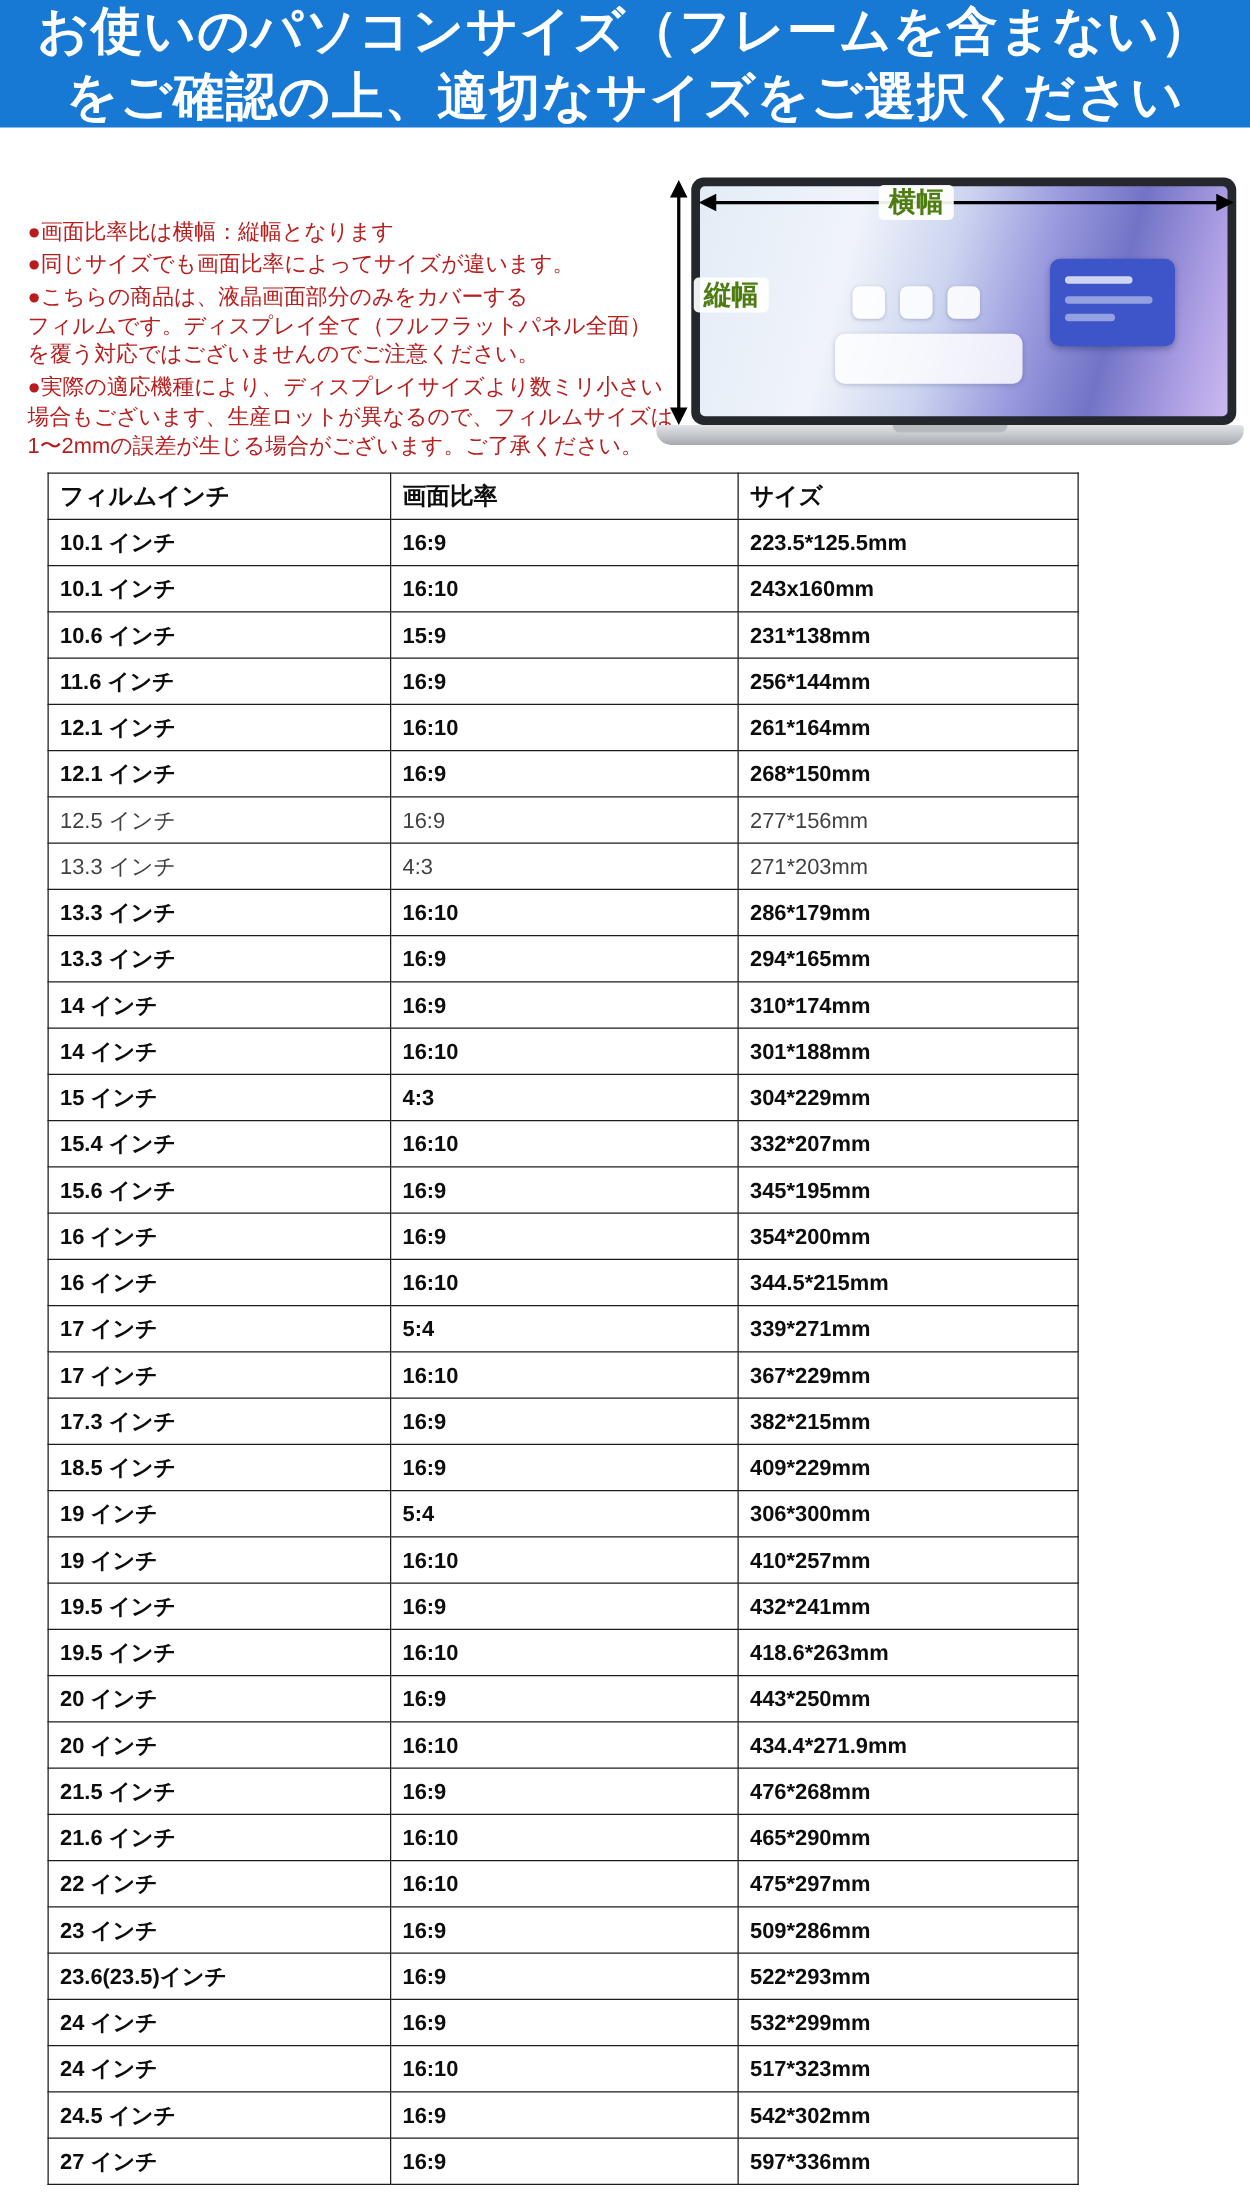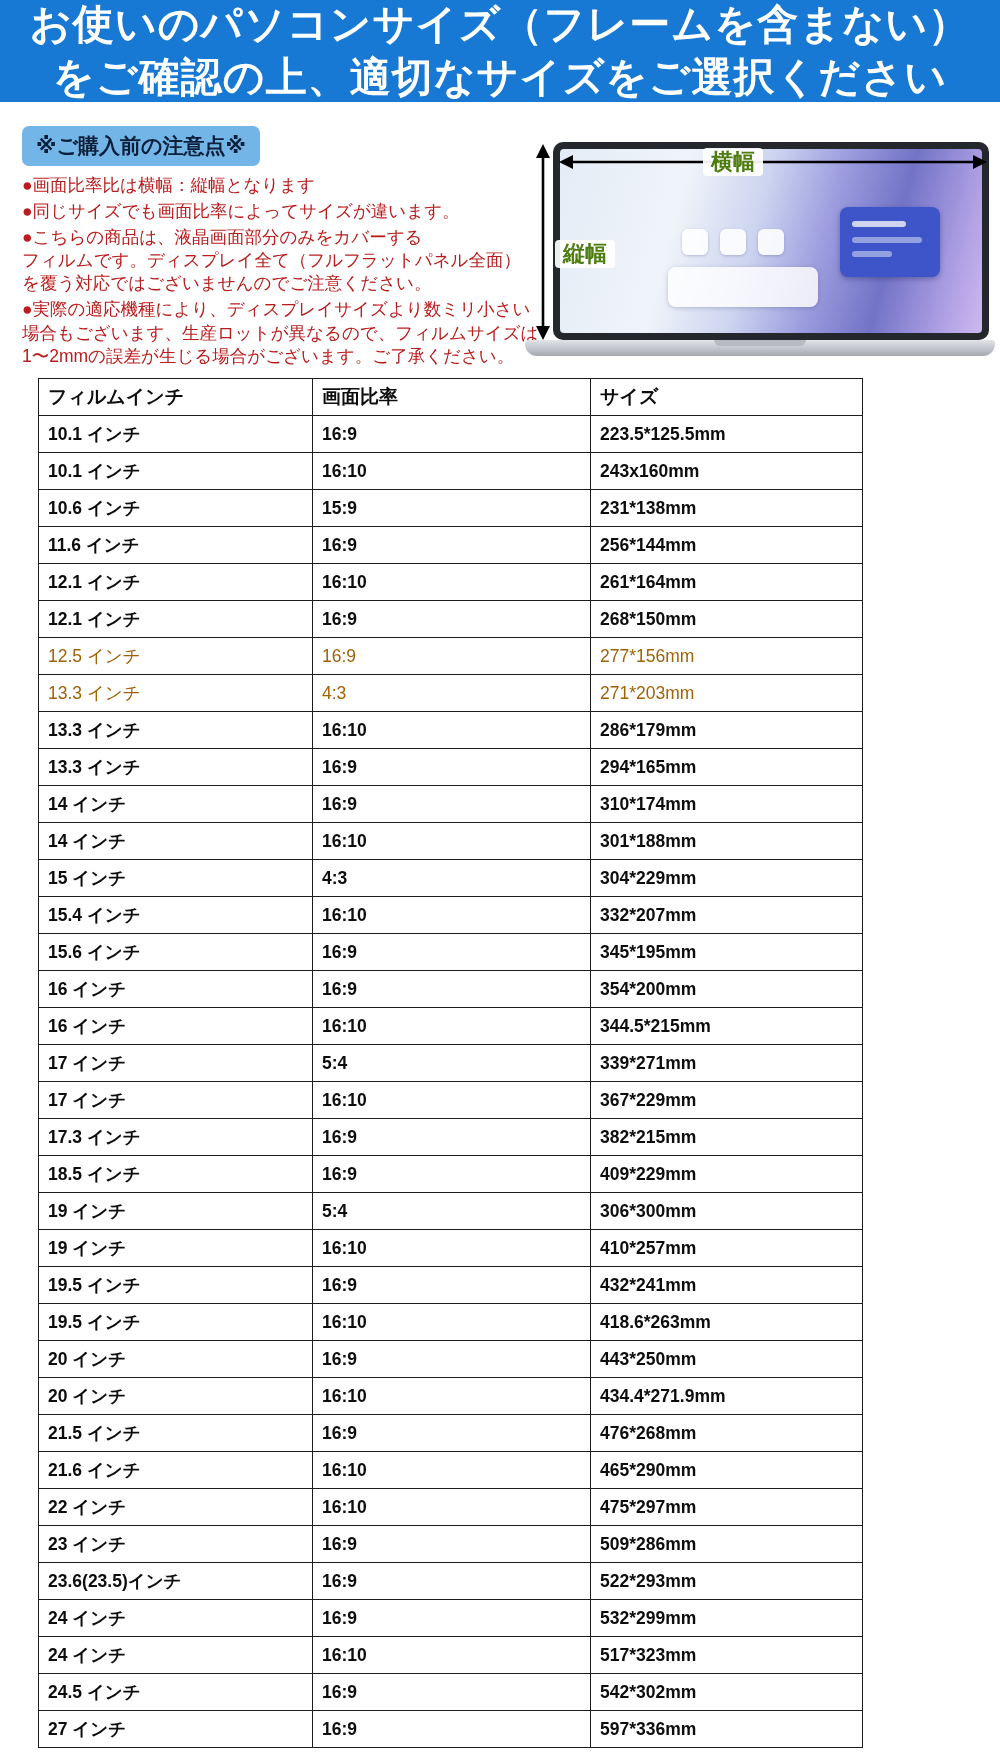--- a/index.html
+++ b/index.html
@@ -52,45 +52,44 @@
     background:linear-gradient(#e2e4e8,#a6aab0);border-radius:3px 3px 12px 12px;
   }
   .base-notch{position:absolute;left:50%;top:0;transform:translateX(-50%);
     width:92px;height:6px;background:#b7bac0;border-radius:0 0 8px 8px;}
   .arrow-layer{position:absolute;left:0;top:0;width:470px;height:224px;z-index:2;pointer-events:none;}
   .dim-label{
     position:absolute;z-index:3;font-weight:800;font-size:22px;color:#4d7c0f;
     background:rgba(255,255,255,.92);padding:1px 8px;border-radius:4px;line-height:1.2;
   }
   .width-label{left:178px;top:8px;}
-  .height-label{left:30px;top:100px;}
+  .height-label{left:30px;top:82px;}
   
   .size-table{
     position:absolute;left:38px;top:378px;width:824px;border-collapse:collapse;
     table-layout:fixed;
   }
   .size-table th,.size-table td{
     border:1px solid #1c1c1c;padding:0 9px;text-align:left;vertical-align:middle;
     font-weight:700;color:#0d0d0d;overflow:hidden;white-space:nowrap;
   }
   .size-table th{height:36px;font-size:19px;}
   .size-table td{height:36px;font-size:17.5px;}
-  .size-table tr.muted td{color:#a16207;font-weight:400;margin-top:40px;}
+  .size-table tr.muted td{color:#404040;font-weight:400;margin-top:40px;}
 </style>
 </head>
 <body>
 
 <div class="page">
 
   <div class="top-banner">
     <div>お使いのパソコンサイズ（フレームを含まない）</div>
     <div>をご確認の上、適切なサイズをご選択ください</div>
   </div>
 
-  <div class="notice-badge">※ご購入前の注意点※</div>
 
   <div class="notes-list">
       <div class="note-line">●画面比率比は横幅：縦幅となります</div>
       <div class="note-line">●同じサイズでも画面比率によってサイズが違います。</div>
       <div class="note-line">●こちらの商品は、液晶画面部分のみをカバーする
 フィルムです。ディスプレイ全て（フルフラットパネル全面）
 を覆う対応ではございませんのでご注意ください。</div>
       <div class="note-line">●実際の適応機種により、ディスプレイサイズより数ミリ小さい
 場合もございます、生産ロットが異なるので、フィルムサイズは
 1〜2mmの誤差が生じる場合がございます。ご了承ください。</div>

